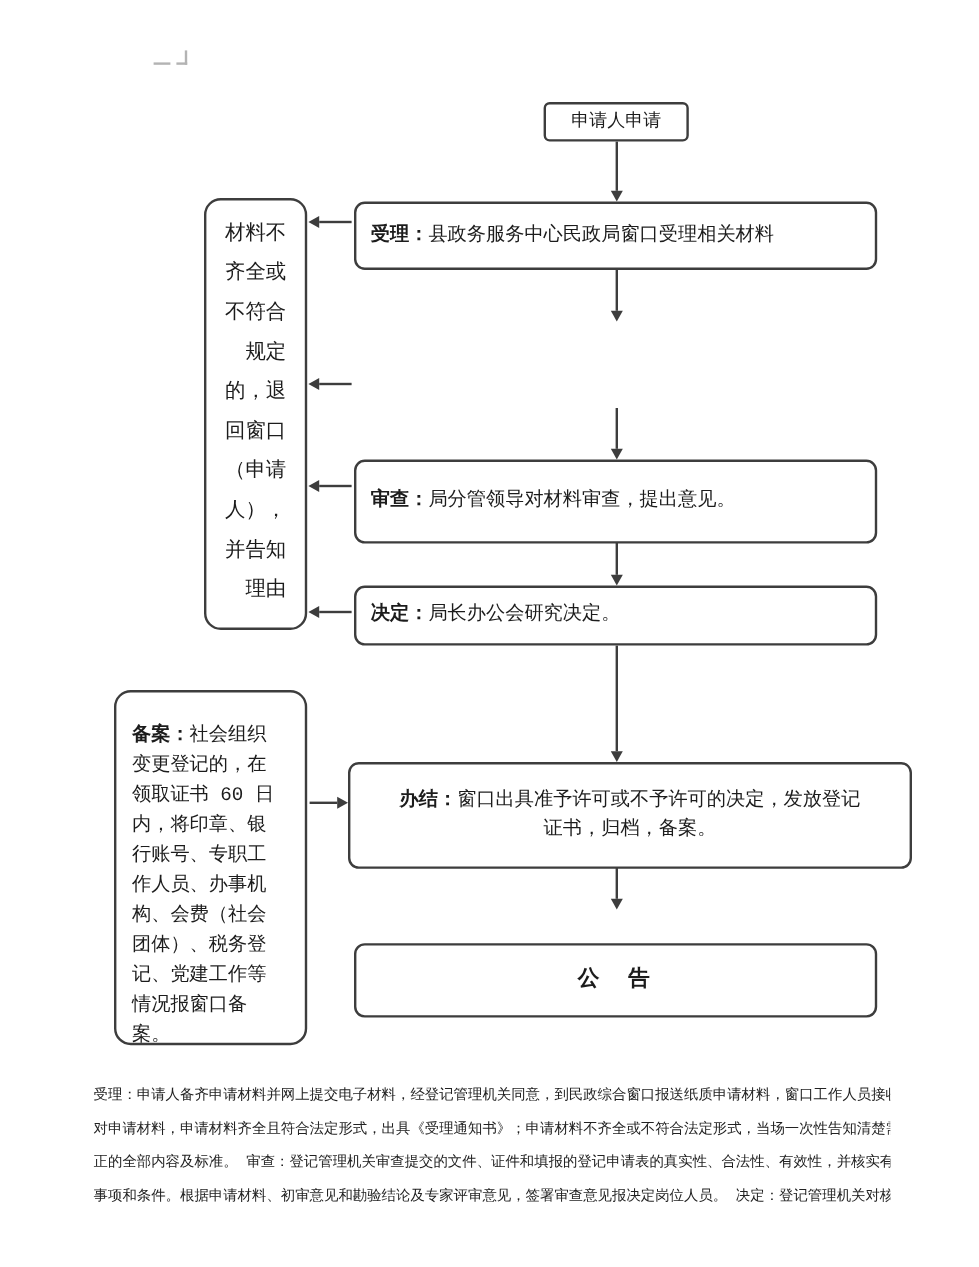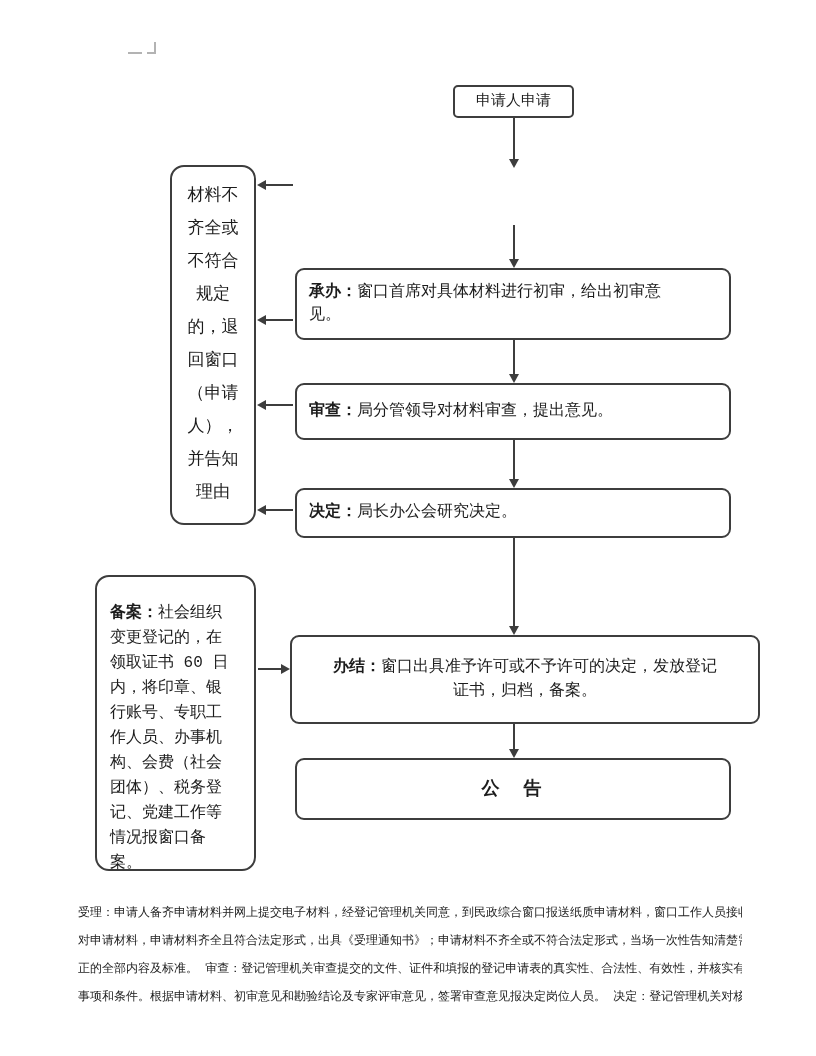--- a/index.html
+++ b/index.html
@@ -17,31 +17,31 @@
   }
   .box .txt { white-space:pre-wrap; }
   .box b { font-weight:bold; }
 
   .start { left:453px; top:85px; width:121px; height:33px; border-radius:5px;
            justify-content:center; font-size:15px; }
   .step  { left:295px; width:436px; border-radius:9px; padding:0 12px; }
 
   #box-accept   { top:168px; height:57px; }
   #box-handle   { top:268px; height:72px; }
-  #box-review   { top:383px; height:57px; }
+  #box-review   { top:383px; height:70px; }
   #box-decide   { top:488px; height:50px; }
   #box-conclude { left:290px; top:635px; width:470px; height:89px;
                   justify-content:center; text-align:center; }
-  #box-announce { top:758px; height:62px; justify-content:center;
+  #box-announce { top:786px; height:62px; justify-content:center;
                   font-weight:bold; font-size:18px; letter-spacing:3px; }
 
   #box-return {
     left:170px; top:165px; width:86px; height:360px; border-radius:14px;
     justify-content:center; align-items:flex-start; padding-top:12px;
-    text-align:center; font-size:17px; line-height:33px;
+    text-align:right; font-size:17px; line-height:33px;
   }
   #box-filing {
     left:95px; top:575px; width:161px; height:296px; border-radius:14px;
     align-items:flex-start; padding:24px 13px; font-size:16px; line-height:25px;
   }
 
   
   .va { position:absolute; left:513px; width:0; border-left:2px solid #3d3d3d; }
   .va::after {
     content:""; position:absolute; left:-6px; bottom:-9px; width:0; height:0;
@@ -101,25 +101,24 @@
   <div class="va" id="va4"></div>
   <div class="va" id="va5"></div>
   <div class="va" id="va6"></div>
 
   <div class="ha ha-left" id="ha1"></div>
   <div class="ha ha-left" id="ha2"></div>
   <div class="ha ha-left" id="ha3"></div>
   <div class="ha ha-left" id="ha4"></div>
   <div class="ha ha-right" id="ha5"></div>
 
+  <div class="box step" id="box-accept">
+    <span class="txt"><b>受理：</b><span>县政务服务中心民政局窗口受理相关材料</span></span>
+  </div>
 
-  <div class="box step" id="box-handle">
-    <span class="txt"><b>承办：</b><span>窗口首席对具体材料进行初审，给出初审意
-见。</span></span>
-  </div>
 
   <div class="box step" id="box-review">
     <span class="txt"><b>审查：</b><span>局分管领导对材料审查，提出意见。</span></span>
   </div>
 
   <div class="box step" id="box-decide">
     <span class="txt"><b>决定：</b><span>局长办公会研究决定。</span></span>
   </div>
 
   <div class="box step" id="box-conclude">

